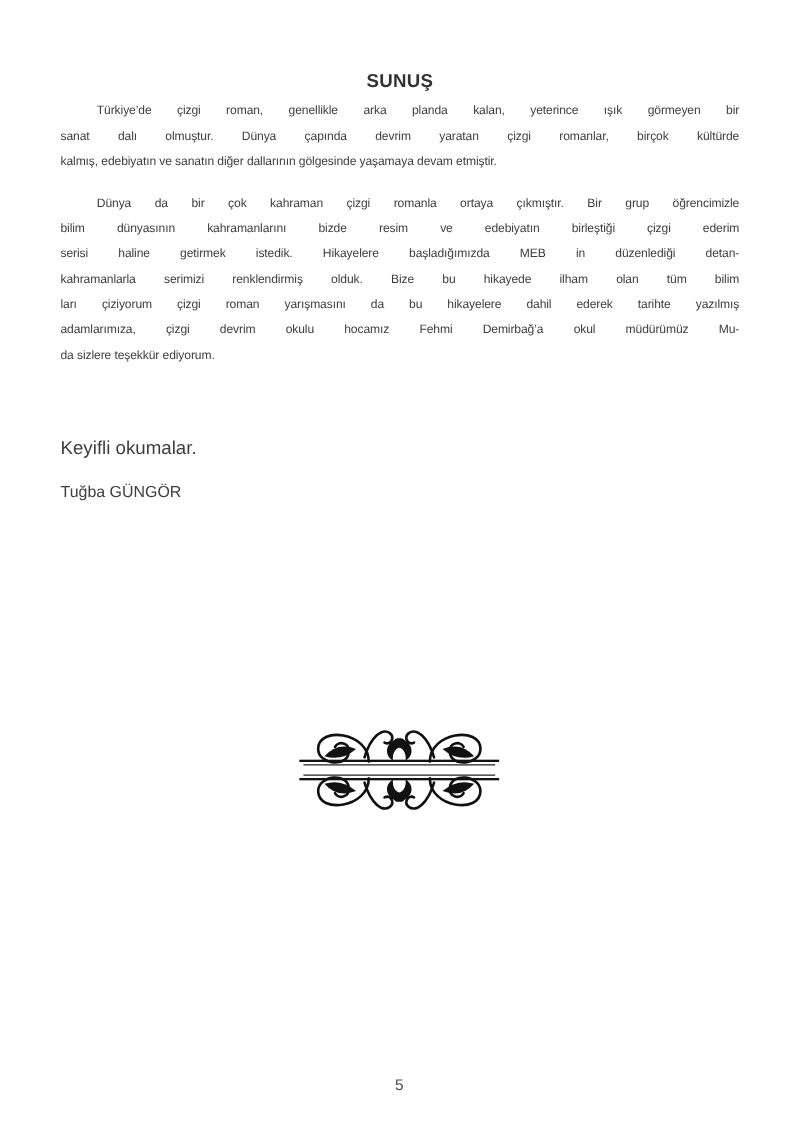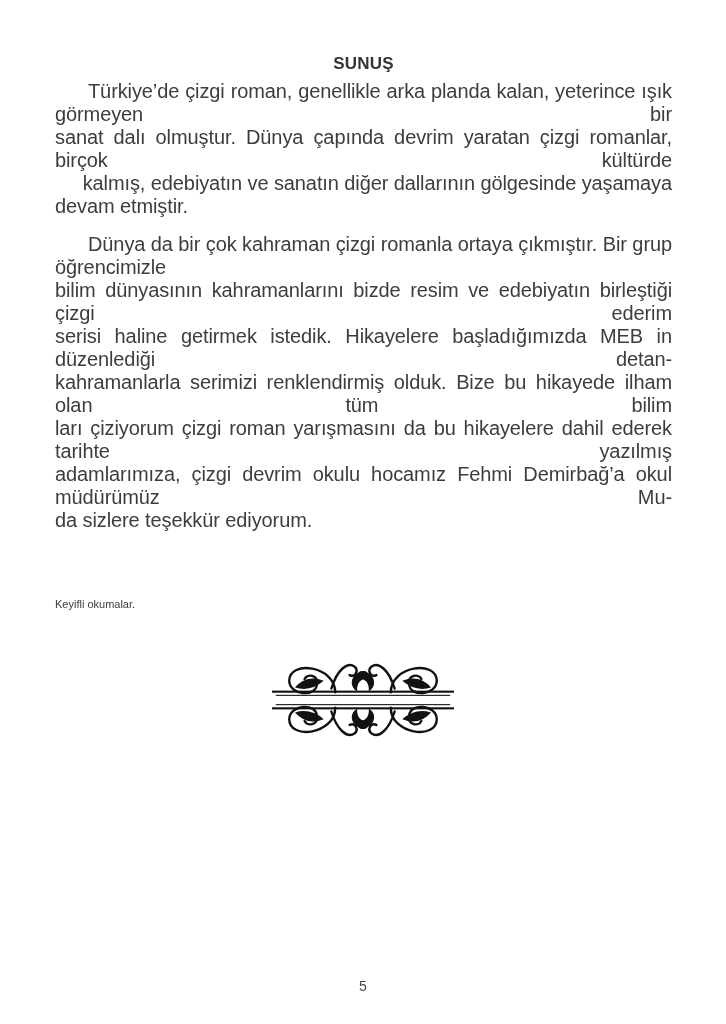--- a/index.html
+++ b/index.html
@@ -13,30 +13,30 @@
     font-family: "Liberation Sans", sans-serif;
     color: #3d3d3d;
     overflow: hidden;
   }
   .content { padding: 50px 54px 0 55px; }
   .title {
     font-size: 17px;
     font-weight: 700;
     line-height: 23px;
     text-align: center;
-    margin: 2px 0 5px 0;
+    margin: 12px 0 5px 0;
     color: #333333;
     letter-spacing: 0.2px;
   }
-  .para { font-size: 20px; line-height: 23px; letter-spacing: -0.1px; }
+  .para { font-size: 11px; line-height: 23px; letter-spacing: -0.1px; }
   .para-2 { margin-top: 15px; }
   .line { text-align: justify; text-align-last: justify; }
   .line.lastline { text-align: right; text-align-last: left; }
   .line.indent { text-indent: 33px; }
-  .closing { margin-top: 61px; font-size: 11px; line-height: 23px; }
+  .closing { margin-top: 61px; font-size: 17px; line-height: 23px; }
   .author  { margin-top: 18px; font-size: 14.5px; line-height: 23px; }
   .ornament-wrap {
     position: absolute;
     top: 652px;
     left: 0;
     width: 100%;
     display: flex;
     justify-content: center;
   }
   .orn-s { fill: none; stroke: #111111; stroke-width: 2.5; stroke-linecap: round; }
@@ -70,20 +70,21 @@
       <div class="line indent">Dünya da bir çok kahraman çizgi romanla ortaya çıkmıştır. Bir grup öğrencimizle</div>
       <div class="line">bilim dünyasının kahramanlarını bizde resim ve edebiyatın birleştiği çizgi  ederim</div>
       <div class="line">serisi haline getirmek istedik. Hikayelere başladığımızda MEB in düzenlediği detan-</div>
       <div class="line">kahramanlarla serimizi renklendirmiş olduk. Bize bu hikayede ilham olan tüm bilim</div>
       <div class="line">ları çiziyorum çizgi roman yarışmasını da bu hikayelere dahil ederek tarihte yazılmış</div>
       <div class="line">adamlarımıza, çizgi devrim okulu hocamız Fehmi Demirbağ’a okul müdürümüz Mu-</div>
       <div class="line lastline">da sizlere teşekkür ediyorum.</div>
     </div>
 
     <div class="closing">Keyifli okumalar.</div>
+    <div class="author">Tuğba GÜNGÖR</div>
   </div>
 
   <div class="ornament-wrap">
     <svg width="182" height="96" viewBox="0 0 190 100" aria-hidden="true">
       <defs>
         <g id="quarter">
           <path class="orn-s" d="M66,42 C66,14 18,8 18,30 C18,45 46,48 47,33 C48,24 37,22 34,28"></path>
           <path class="orn-f" d="M24,37 Q36,23 54,30 Q40,42 24,37 Z"></path>
           <path class="orn-s" d="M62,38 C68,18 79,10 86,15 C91,19 87,27 81,24"></path>
           <path class="orn-f" d="M95,20 C83,22 79,35 89,41 C88,32 93,27 101,28 C101,22 99,19 95,20 Z"></path>

